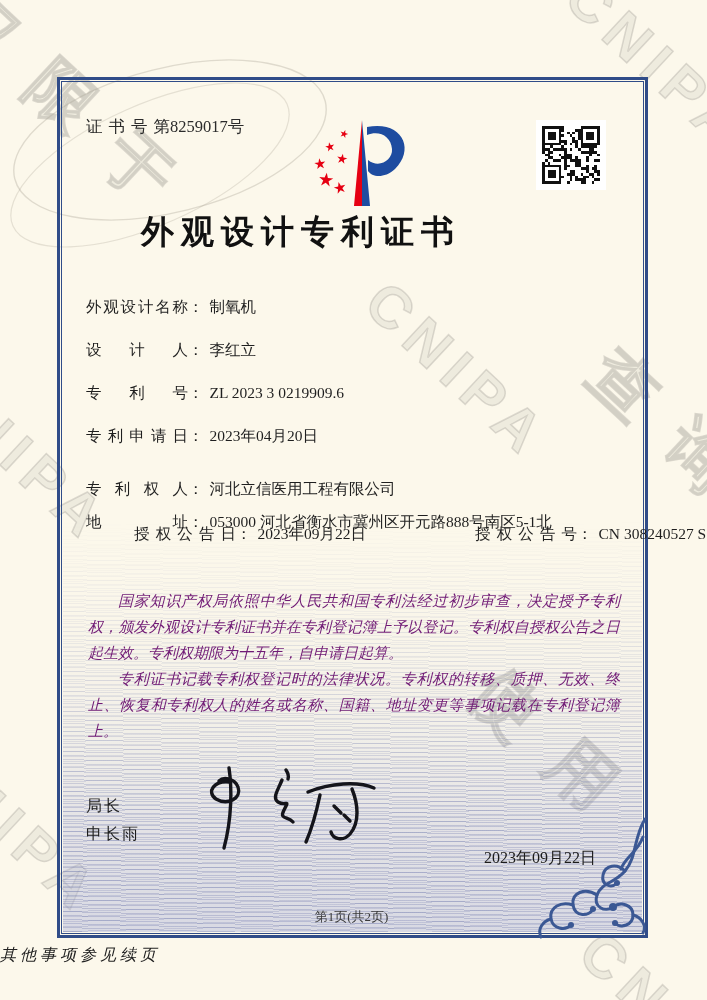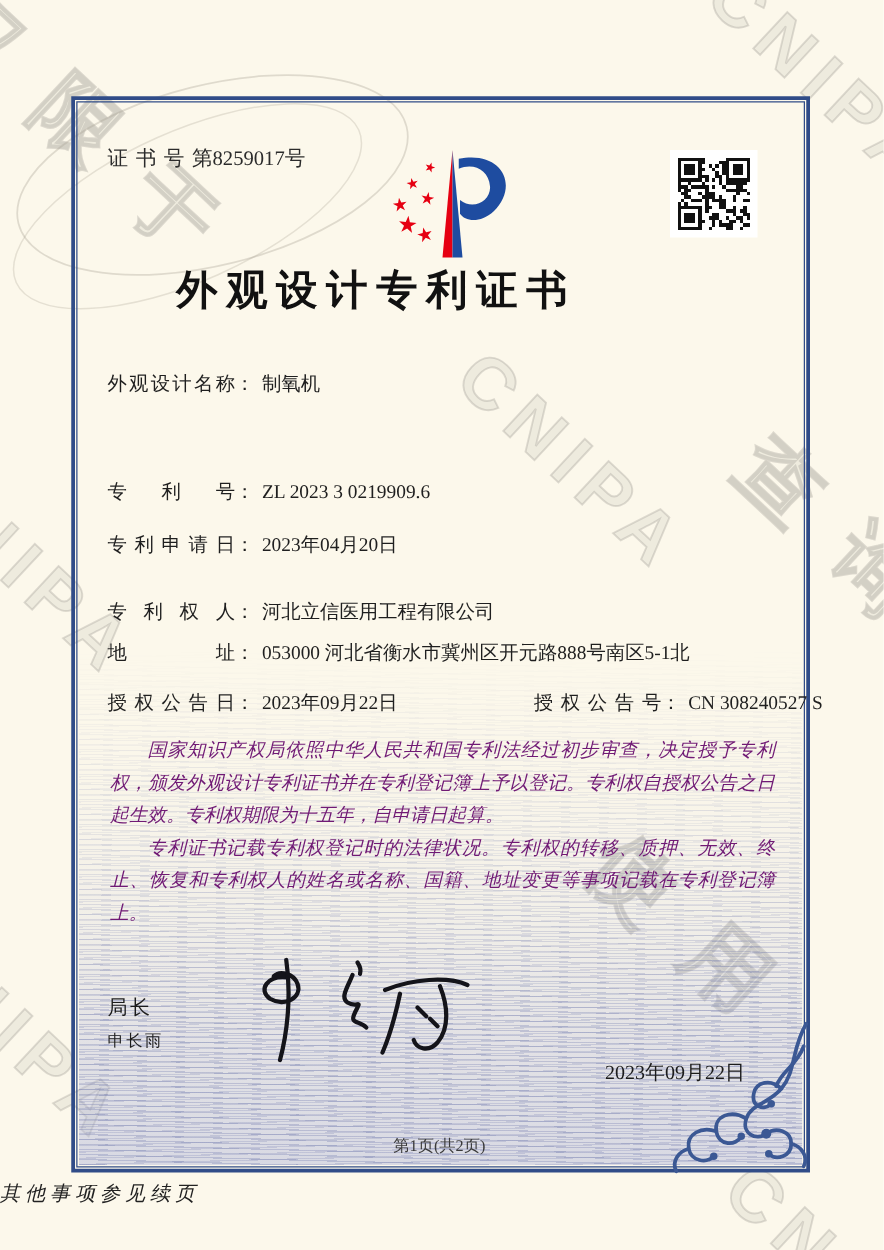--- a/index.html
+++ b/index.html
@@ -63,21 +63,21 @@
   .grant2 { position:absolute; left:341px; top:0; }
   
   .body-text {
     position:absolute; left:88px; top:588px; width:532px;
     font-size:15px; line-height:26px; color:#701a75; font-style:italic;
     text-align:justify;
   }
   .body-text p { text-indent:2em; margin:0; }
   
   .signer-title { position:absolute; left:86px; top:796px; font-size:16px; color:#1c1c1c; letter-spacing:2px; font-family:Liberation Sans, sans-serif;}
-  .signer-name  { position:absolute; left:86px; top:824px; font-size:13px; color:#1c1c1c; letter-spacing:2px; font-family:"Liberation Sans","DejaVu Sans",sans-serif;}
+  .signer-name  { position:absolute; left:86px; top:824px; font-size:16px; color:#1c1c1c; letter-spacing:2px; font-family:"Liberation Sans","DejaVu Sans",sans-serif;}
   .signature { position:absolute; left:196px; top:762px; }
   .issue-date { position:absolute; left:484px; top:848px; font-size:16px; color:#1c1c1c; }
   .page-info { position:absolute; left:0; width:703px; top:908px; text-align:center; font-size:13px; color:#3a3a3a; }
   .footer-note {
     position:absolute; left:0; width:707px; top:945px; text-align:left;
     font-size:16px; color:#222; font-style:italic; letter-spacing:4px;
   }
 </style>
 </head>
 <body>
@@ -373,33 +373,36 @@
         <rect x="15" y="20" width="1" height="1" fill="#111"></rect>
         <rect x="18" y="20" width="1" height="1" fill="#111"></rect>
       </svg>
   </div>
 
   <div class="title">外观设计专利证书</div>
 
   <div class="field" style="top:297px;">
     <span class="flabel">外观设计名称</span><span class="colon">：</span><span>制氧机</span>
   </div>
+  <div class="field" style="top:340px;">
+    <span class="flabel">设计人</span><span class="colon">：</span><span>李红立</span>
+  </div>
   <div class="field" style="top:383px;">
     <span class="flabel">专利号</span><span class="colon">：</span><span>ZL 2023 3 0219909.6</span>
   </div>
   <div class="field" style="top:426px;">
     <span class="flabel">专利申请日</span><span class="colon">：</span><span>2023年04月20日</span>
   </div>
   <div class="field" style="top:479px;">
     <span class="flabel">专利权人</span><span class="colon">：</span><span>河北立信医用工程有限公司</span>
   </div>
   <div class="field" style="top:512px;">
     <span class="flabel">地址</span><span class="colon">：</span><span>053000 河北省衡水市冀州区开元路888号南区5-1北</span>
   </div>
-  <div class="field" style="top:552px;">
+  <div class="field" style="top:524px;margin-left:48px;">
     <span class="flabel">授权公告日</span><span class="colon">：</span><span>2023年09月22日</span>
     <span class="grant2">
       <span class="flabel">授权公告号</span><span class="colon">：</span><span>CN 308240527 S</span>
     </span>
   </div>
 
   <div class="body-text">
     <p>国家知识产权局依照中华人民共和国专利法经过初步审查，决定授予专利权，颁发外观设计专利证书并在专利登记簿上予以登记。专利权自授权公告之日起生效。专利权期限为十五年，自申请日起算。</p>
     <p>专利证书记载专利权登记时的法律状况。专利权的转移、质押、无效、终止、恢复和专利权人的姓名或名称、国籍、地址变更等事项记载在专利登记簿上。</p>
   </div>

